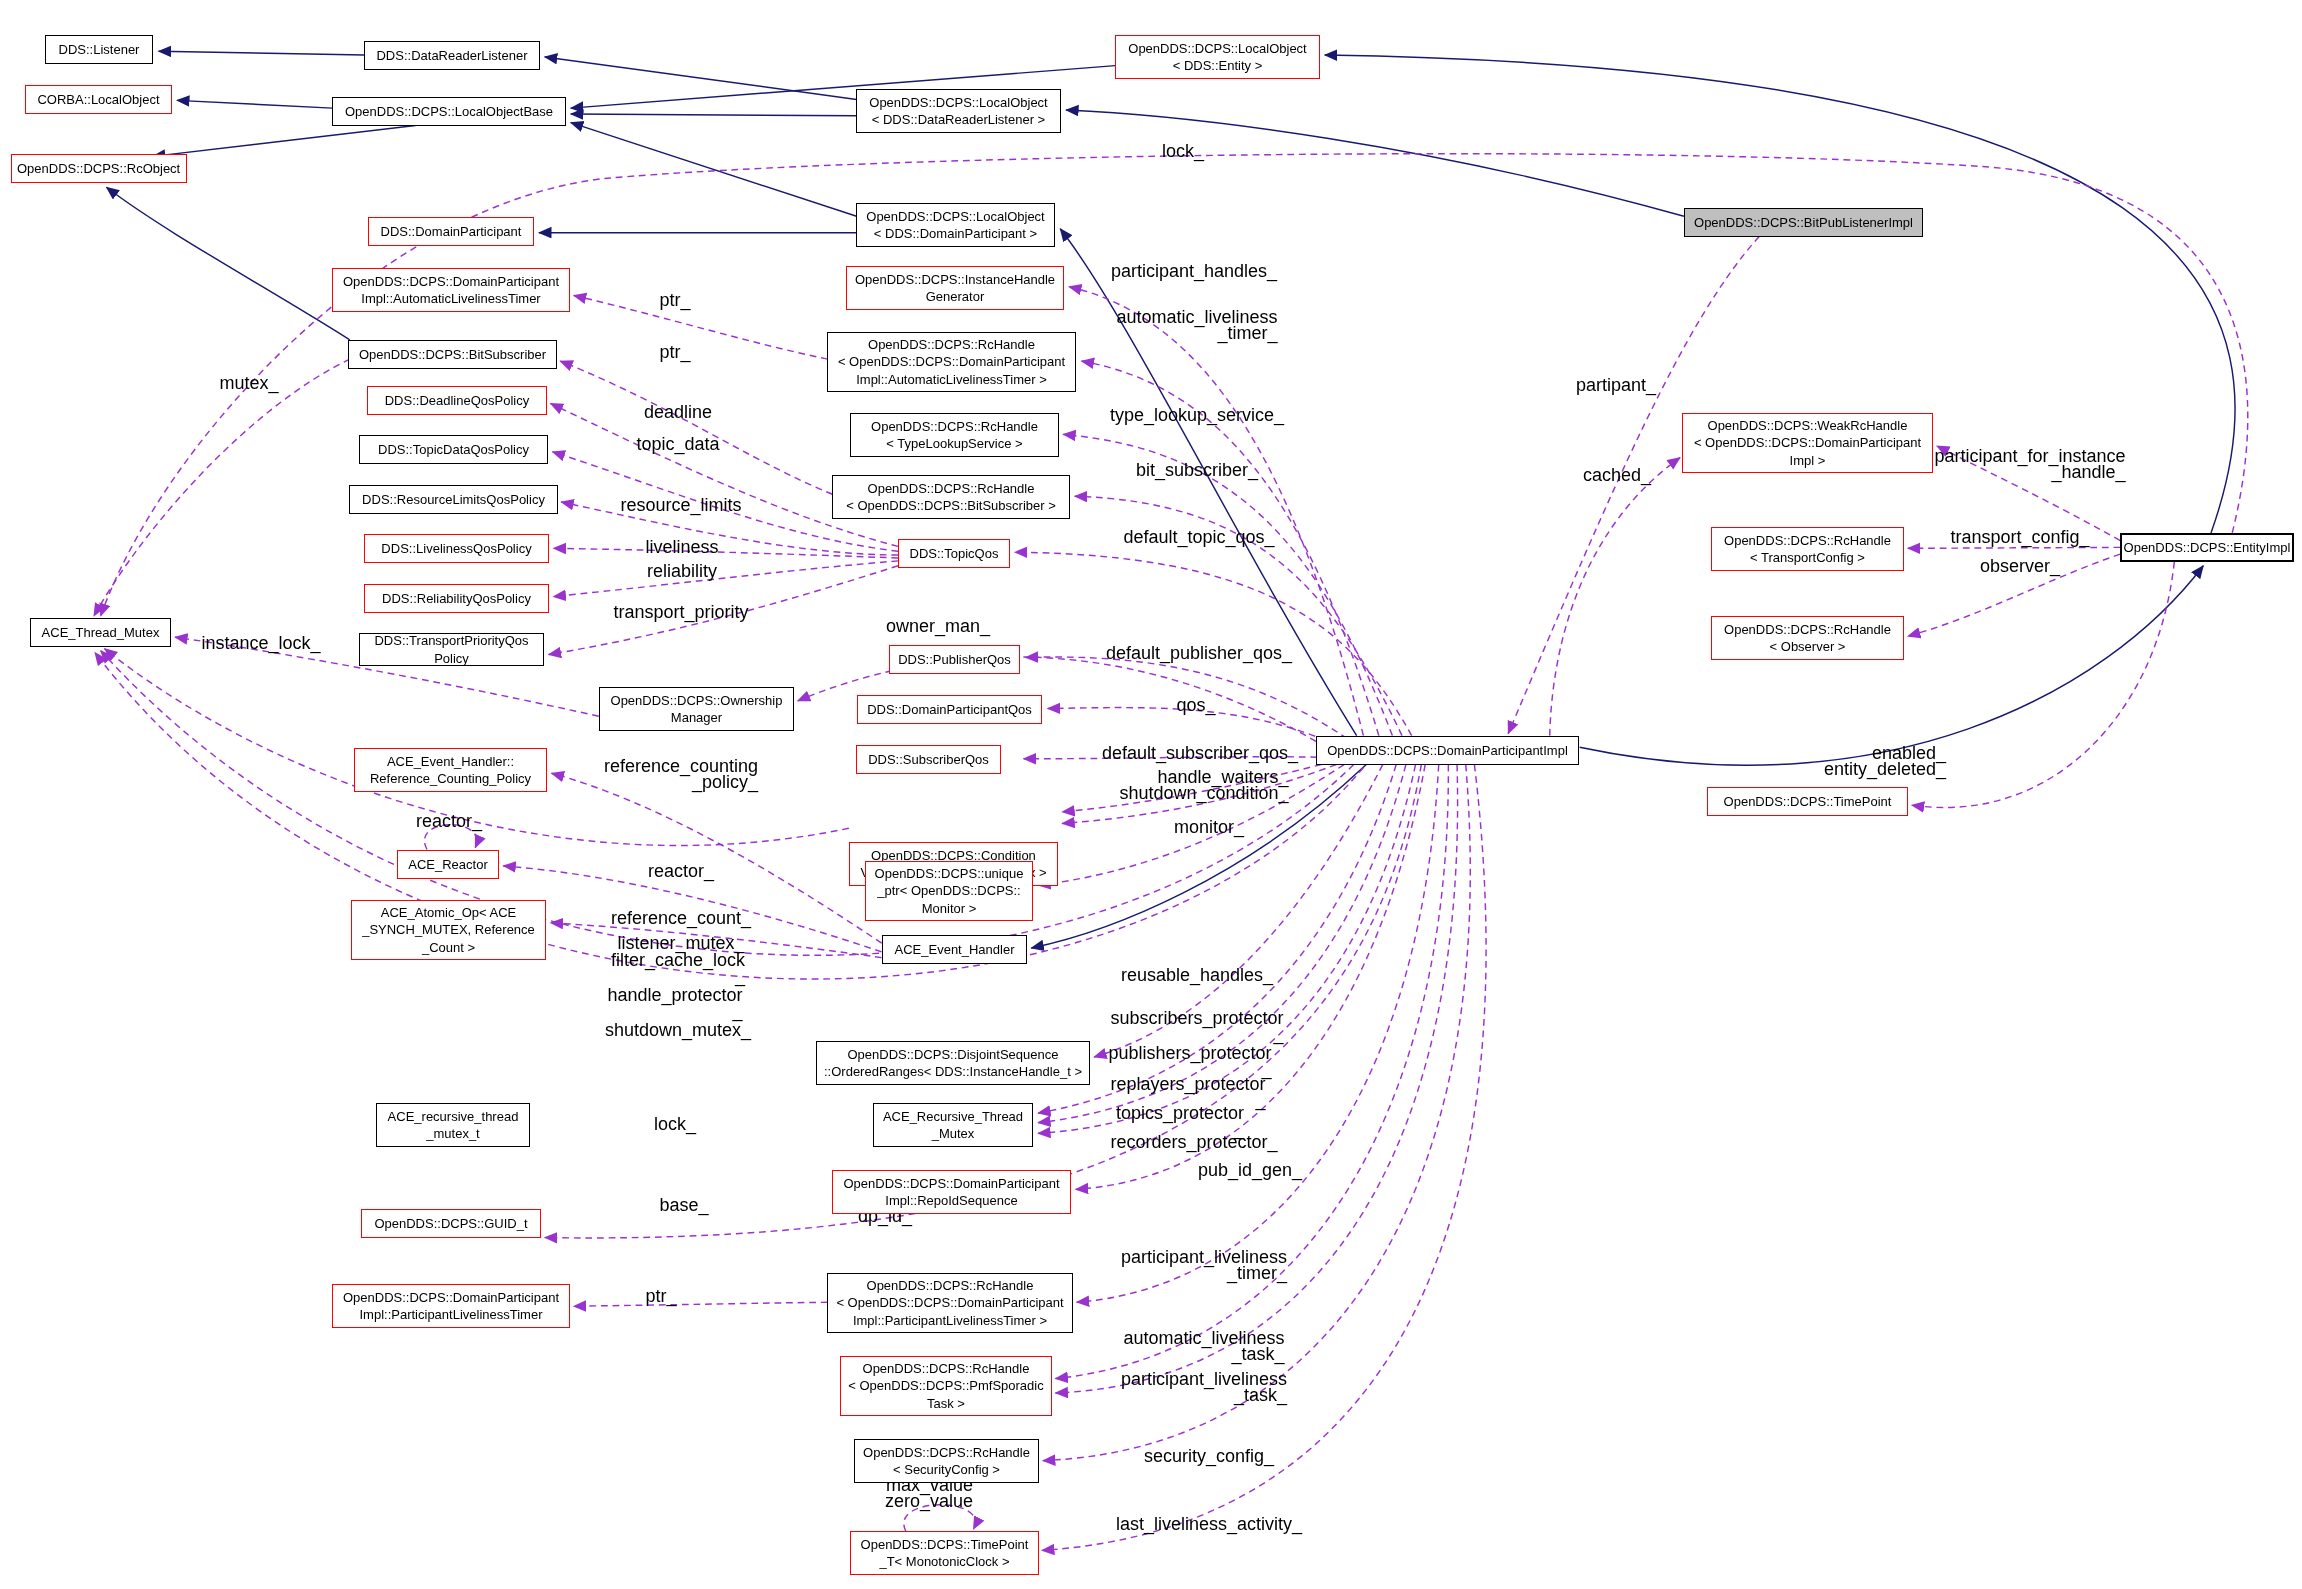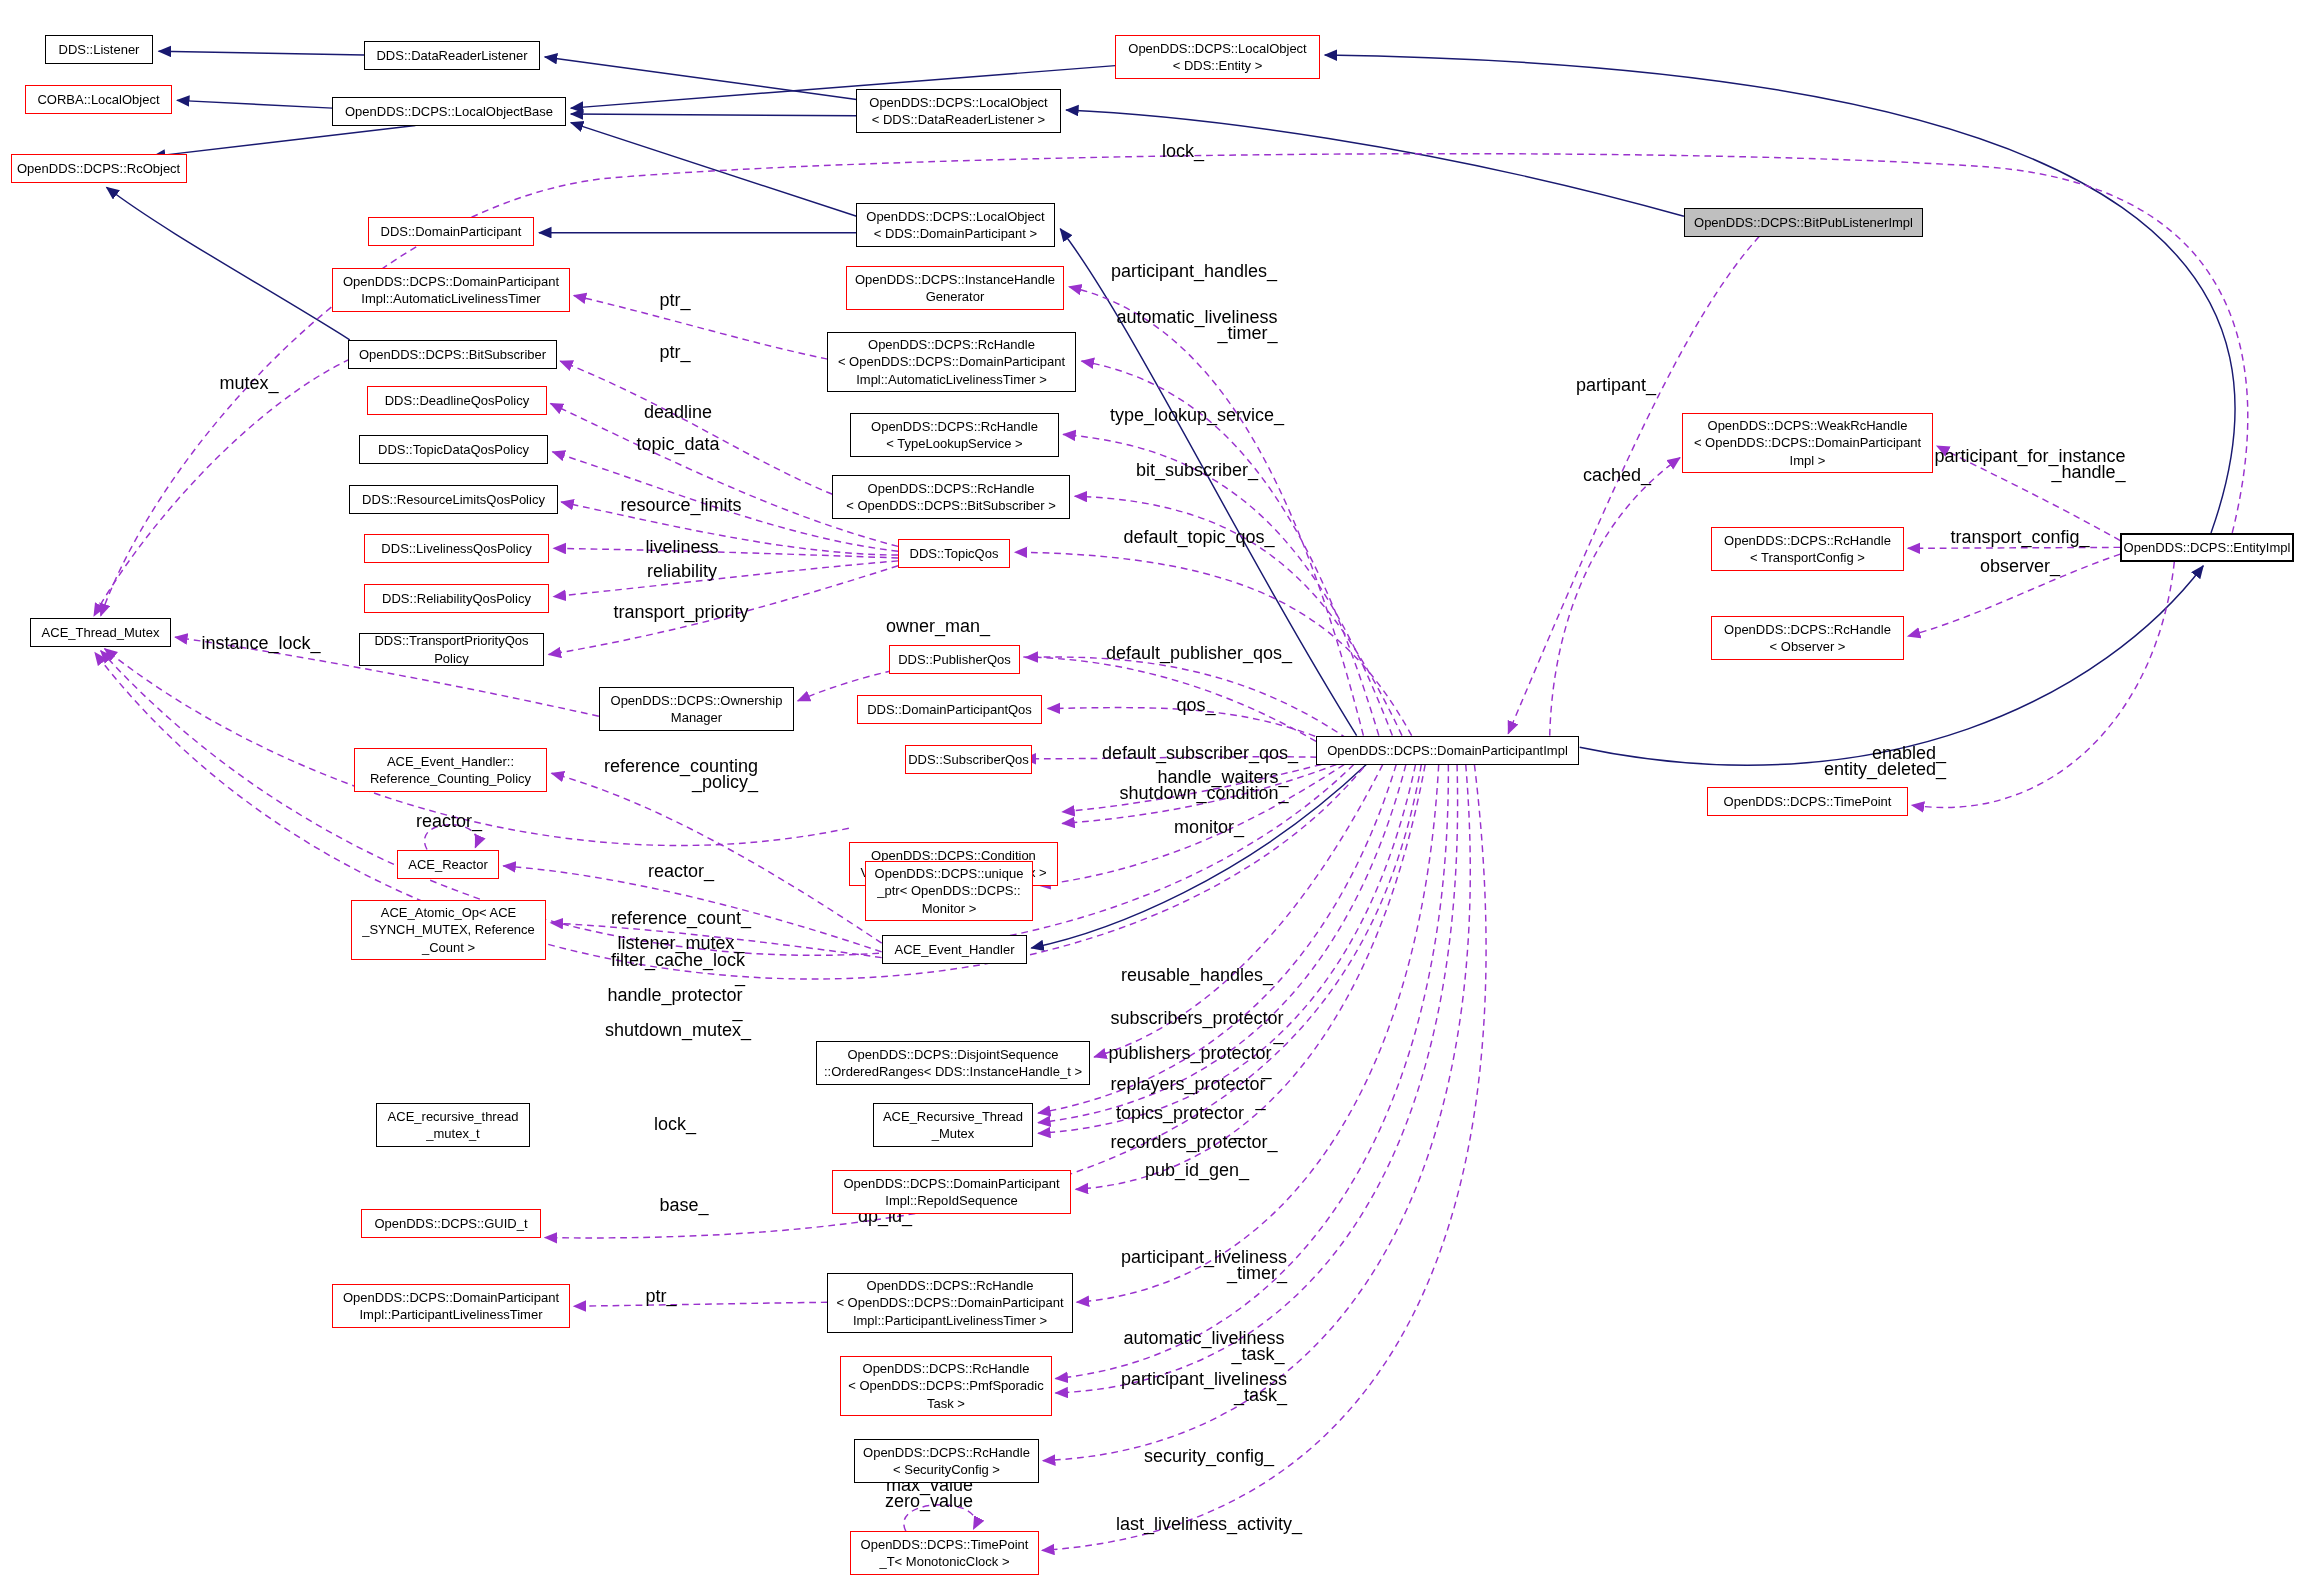--- a/index.html
+++ b/index.html
@@ -131,21 +131,21 @@
     <div class="node red" style="left: 364px; top: 534px; width: 185px; height: 29px;"><span>DDS::LivelinessQosPolicy</span></div>
     <div class="node red" style="left: 898px; top: 539px; width: 112px; height: 29px;"><span>DDS::TopicQos</span></div>
     <div class="node red" style="left: 364px; top: 584px; width: 185px; height: 29px;"><span>DDS::ReliabilityQosPolicy</span></div>
     <div class="node " style="left: 359px; top: 633px; width: 185px; height: 33px;"><span>DDS::TransportPriorityQos
 Policy</span></div>
     <div class="node " style="left: 30px; top: 618px; width: 141px; height: 29px;"><span>ACE_Thread_Mutex</span></div>
     <div class="node red" style="left: 889px; top: 645px; width: 131px; height: 29px;"><span>DDS::PublisherQos</span></div>
     <div class="node " style="left: 599px; top: 687px; width: 195px; height: 44px;"><span>OpenDDS::DCPS::Ownership
 Manager</span></div>
     <div class="node red" style="left: 857px; top: 695px; width: 185px; height: 29px;"><span>DDS::DomainParticipantQos</span></div>
-    <div class="node red" style="left: 905px; top: 745px; width: 127px; height: 29px; align-items: center;"><span>DDS::SubscriberQos</span></div>
+    <div class="node red" style="left: 856px; top: 745px; width: 145px; height: 29px; align-items: center;"><span>DDS::SubscriberQos</span></div>
     <div class="node red" style="left: 354px; top: 748px; width: 193px; height: 44px;"><span>ACE_Event_Handler::
 Reference_Counting_Policy</span></div>
     <div class="node red" style="left: 849px; top: 842px; width: 209px; height: 44px;"><span>OpenDDS::DCPS::Condition
 Variable&lt; ACE_Thread_Mutex &gt;</span></div>
     <div class="node red" style="left: 397px; top: 850px; width: 102px; height: 29px;"><span>ACE_Reactor</span></div>
     <div class="node red" style="left: 865px; top: 861px; width: 168px; height: 60px;"><span>OpenDDS::DCPS::unique
 _ptr&lt; OpenDDS::DCPS::
 Monitor &gt;</span></div>
     <div class="node red" style="left: 351px; top: 900px; width: 195px; height: 60px;"><span>ACE_Atomic_Op&lt; ACE
 _SYNCH_MUTEX, Reference
@@ -221,21 +221,21 @@
     <div class="edge-label" style="left: 1197px; top: 967px;">reusable_handles_</div>
     <div class="edge-label" style="left: 1197px; top: 1010px;">subscribers_protector
 _</div>
     <div class="edge-label" style="left: 1190px; top: 1045px;">publishers_protector
 _</div>
     <div class="edge-label" style="left: 1188px; top: 1076px;">replayers_protector
 _</div>
     <div class="edge-label" style="left: 1180px; top: 1105px;">topics_protector
 _</div>
     <div class="edge-label" style="left: 1194px; top: 1134px;">recorders_protector_</div>
-    <div class="edge-label" style="left: 1197px; top: 1162px;">pub_id_gen_</div>
+    <div class="edge-label" style="left: 1250px; top: 1162px;">pub_id_gen_</div>
     <div class="edge-label" style="left: 675px; top: 1116px;">lock_</div>
     <div class="edge-label" style="left: 684px; top: 1197px;">base_</div>
     <div class="edge-label" style="left: 885px; top: 1208px;">dp_id_</div>
     <div class="edge-label" style="left: 1204px; top: 1249px;">participant_liveliness
 _timer_</div>
     <div class="edge-label" style="left: 661px; top: 1288px;">ptr_</div>
     <div class="edge-label" style="left: 1204px; top: 1330px;">automatic_liveliness
 _task_</div>
     <div class="edge-label" style="left: 1204px; top: 1371px;">participant_liveliness
 _task_</div>

